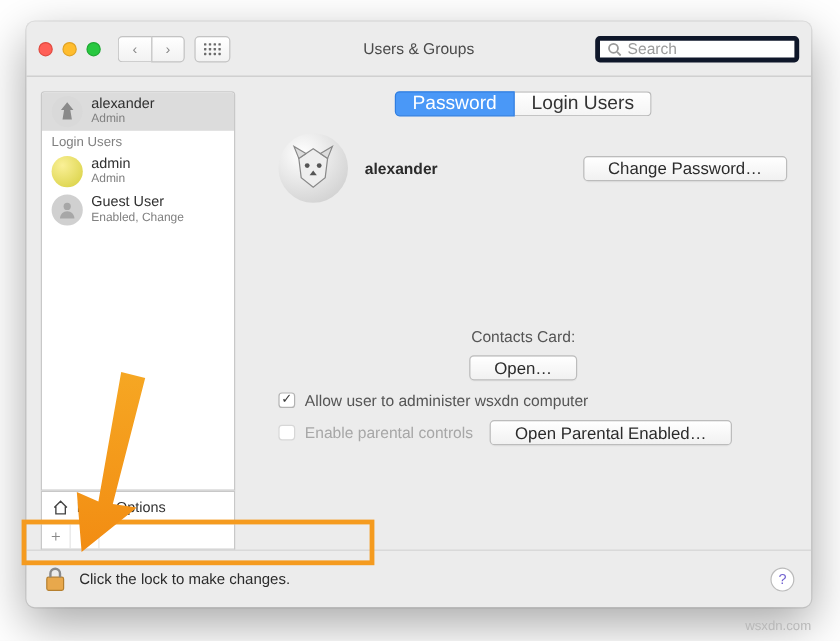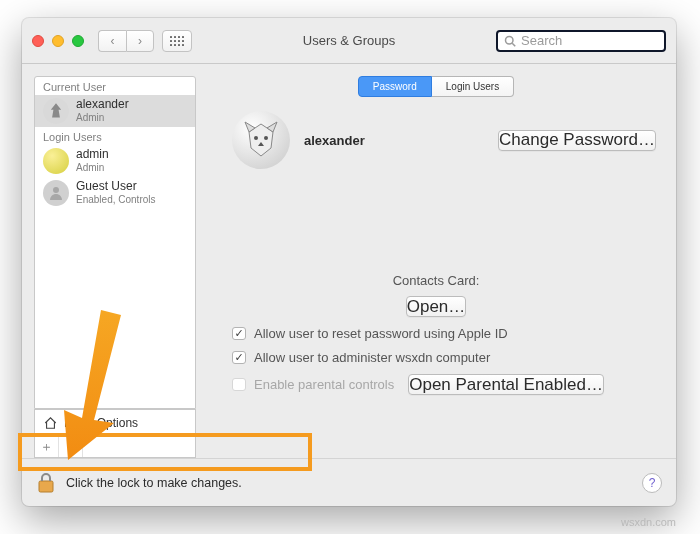--- a/index.html
+++ b/index.html
@@ -12,49 +12,49 @@
   .dot.yellow { background: #ffbd2e; border:1px solid #e1a325;}
   .dot.green { background: #28c840; border:1px solid #20a934;}
   .navseg { display:flex; margin-left: 14px; }
   .nav-btn { width: 28px; height: 22px; background: linear-gradient(#fff,#f2f2f2); border:1px solid #c3c3c3; display:flex; align-items:center; justify-content:center; font-size:12px; color:#888;}
   .nav-btn:first-child{ border-radius:4px 0 0 4px; border-right:none;}
   .nav-btn:last-child{ border-radius:0 4px 4px 0;}
   .grid-btn{ width:30px; height:22px; border:1px solid #c3c3c3; border-radius:4px; background:linear-gradient(#fff,#f2f2f2); margin-left:8px; display:flex; align-items:center; justify-content:center;}
   .grid-dots{ display:grid; grid-template-columns:repeat(4,2px); grid-auto-rows:2px; gap:2px;}
   .grid-dots span{ width:2px;height:2px;background:#6b6b6b;border-radius:0.5px;}
   .title { position:absolute; left:50%; transform:translateX(-50%); font-size:13px; color:#4a4a4a; }
-  .search { margin-left:auto; display:flex; align-items:center; width:170px; height:22px; border:2px solid #0f172a; border-radius:4px; background:#fff; padding:0 6px; color:#9b9b9b; gap:5px;}
+  .search { margin-left:auto; display:flex; align-items:center; width:170px; height:22px; border:4px solid #0f172a; border-radius:4px; background:#fff; padding:0 6px; color:#9b9b9b; gap:5px;}
   .search svg{width:12px;height:12px;}
 
   .content { display:flex; height: calc(100% - 46px - 48px); }
   .sidebar { width: 174px; display:flex; flex-direction:column; padding:12px 0 0 12px;}
   .userlist { flex:1; background:#fff; border:1px solid #c8c8c8; border-top-left-radius:3px; border-top-right-radius:3px; overflow:hidden; display:flex; flex-direction:column;}
   .section-label{ font-size:11px; color:#808080; padding:4px 8px 2px 8px;}
   .user-row{ display:flex; align-items:center; gap:7px; padding:3px 8px;}
   .user-row.selected{ background:#dcdcdc;}
   .user-row .uname{ font-size:12px; color:#303030;}
   .user-row .urole{ font-size:10px; color:#808080;}
   .user-row .col{display:flex;flex-direction:column;line-height:1.15;}
   .avatar-sm{width:26px;height:26px;border-radius:50%;}
   .avatar-sil{ width:26px;height:26px;border-radius:50%; background:#d0d0d0; display:flex; align-items:center; justify-content:center;}
   .loginopt{ border:1px solid #c8c8c8; border-top:1px solid #c8c8c8; background:#fff; display:flex; align-items:center; gap:6px; padding:6px 8px; font-size:12px; color:#303030;}
   .plusminus{ display:flex; border:1px solid #c8c8c8; border-top:none;}
   .pm-btn{ width:24px; height:20px; background:#fff; display:flex; align-items:center; justify-content:center; font-size:13px; color:#888; border-right:1px solid #e2e2e2;}
   .pm-btn:last-child{flex:1; border-right:none;}
 
   .main { flex:1; padding:12px 16px 0 16px; font-size:13px; color:#555;}
   .tabs{ display:flex; justify-content:center; margin-bottom:14px;}
-  .tab{ height:21px; padding:0 14px; font-size:10px; border:1px solid #b6b6b6; display:flex;align-items:center;}
+  .tab{ height:21px; padding:0 14px; font-size:16px; border:1px solid #b6b6b6; display:flex;align-items:center;}
   .tab.active{ background:#4a98f7; color:#fff; border-color:#2f7de0; border-radius:4px 0 0 4px;}
   .tab.inactive{ background:linear-gradient(#fff,#f4f4f4); color:#333; border-left:none; border-radius:0 4px 4px 0;}
 
   .profile{ display:flex; align-items:center; gap:14px; padding:0 4px 10px 20px;}
   .avatar-lg{ width:58px; height:58px; border-radius:50%; background:radial-gradient(circle at 35% 30%, #fff, #c7c7c7); display:flex; align-items:center; justify-content:center;}
   .profile .pname{ font-weight:600; font-size:13px; color:#2b2b2b;}
-  .btn{ height:21px; background:linear-gradient(#fff,#f1f1f1); border:1px solid #bcbcbc; border-radius:4px; padding:0 0; font-size:17px; display:inline-flex; align-items:center; color:#2b2b2b; box-shadow:0 1px 0 rgba(0,0,0,0.03);}
+  .btn{ height:21px; background:linear-gradient(#fff,#f1f1f1); border:1px solid #bcbcbc; border-radius:4px; padding:0 20px; font-size:14px; display:inline-flex; align-items:center; color:#2b2b2b; box-shadow:0 1px 0 rgba(0,0,0,0.03);}
   .profile .btn{ margin-left:auto;}
 
   .lower{ margin-top:94px; display:flex; flex-direction:column; gap:9px; padding-left:20px;}
   .row{ display:flex; align-items:center; gap:8px;flex-direction:column;}
   .row.contacts{ justify-content:center; margin-left:-20px; }
   .check{ display:flex; align-items:center; gap:8px; font-size:13px;}
   .cbox{ width:14px; height:13px; border:1px solid #b3b3b3; border-radius:3px; background:#fff; display:flex; align-items:center; justify-content:center;}
   .cbox.checked::after{ content:"✓"; font-size:11px; color:#3b3b3b; line-height:1;}
   .check.disabled{ color:#a7a7a7;}
   .check.disabled .cbox{ border-color:#d7d7d7;}
@@ -109,21 +109,20 @@
           <circle cx="7" cy="7" r="5"></circle>
           <line x1="11" y1="11" x2="15" y2="15"></line>
         </svg>
       <span>Search</span>
     </div>
   </div>
 
   <div class="content">
     <div class="sidebar">
       <div class="userlist">
-        <div class="section-label">Current User</div>
         <div class="user-row selected">
           <svg class="avatar-sm" viewBox="0 0 40 40">
               <circle cx="20" cy="20" r="20" fill="#d9d9d9"></circle>
               <path d="M20 8 L12 18 L16 18 L14 30 L26 30 L24 18 L28 18 Z" fill="#8a8a8a"></path>
             </svg>
           <div class="col">
             <span class="uname">alexander</span>
             <span class="urole">Admin</span>
           </div>
         </div>
@@ -137,21 +136,21 @@
         </div>
         <div class="user-row">
           <div class="avatar-sil">
             <svg width="16" height="16" viewBox="0 0 16 16" fill="#a7a7a7">
                 <circle cx="8" cy="5" r="3"></circle>
                 <path d="M2 15c0-3.3 2.7-6 6-6s6 2.7 6 6"></path>
               </svg>
           </div>
           <div class="col">
             <span class="uname">Guest User</span>
-            <span class="urole">Enabled, Controls</span>
+            <span class="urole">Enabled, Change</span>
           </div>
         </div>
       </div>
       <div class="loginopt">
         <svg width="15" height="14" viewBox="0 0 16 16" fill="none" stroke="#444" stroke-width="1.3">
             <path d="M2 8 L8 2 L14 8 M3.5 7 V14 H12.5 V7"></path>
           </svg>
         <span>Login Options</span>
       </div>
       <div class="plusminus">
@@ -177,24 +176,20 @@
             </svg>
         </div>
         <span class="pname">alexander</span>
         <div class="btn">Change Password…</div>
       </div>
 
       <div class="lower">
         <div class="row contacts">
           <span>Contacts Card:</span>
           <div class="btn">Open…</div>
-        </div>
-        <div class="check">
-          <div class="cbox checked"></div>
-          <span>Allow user to reset password using Apple ID</span>
         </div>
         <div class="check">
           <div class="cbox checked"></div>
           <span>Allow user to administer wsxdn computer</span>
         </div>
         <div class="check disabled">
           <div class="cbox"></div>
           <span>Enable parental controls</span>
           <div class="btn" style="margin-left:6px">Open Parental Enabled…</div>
         </div>

